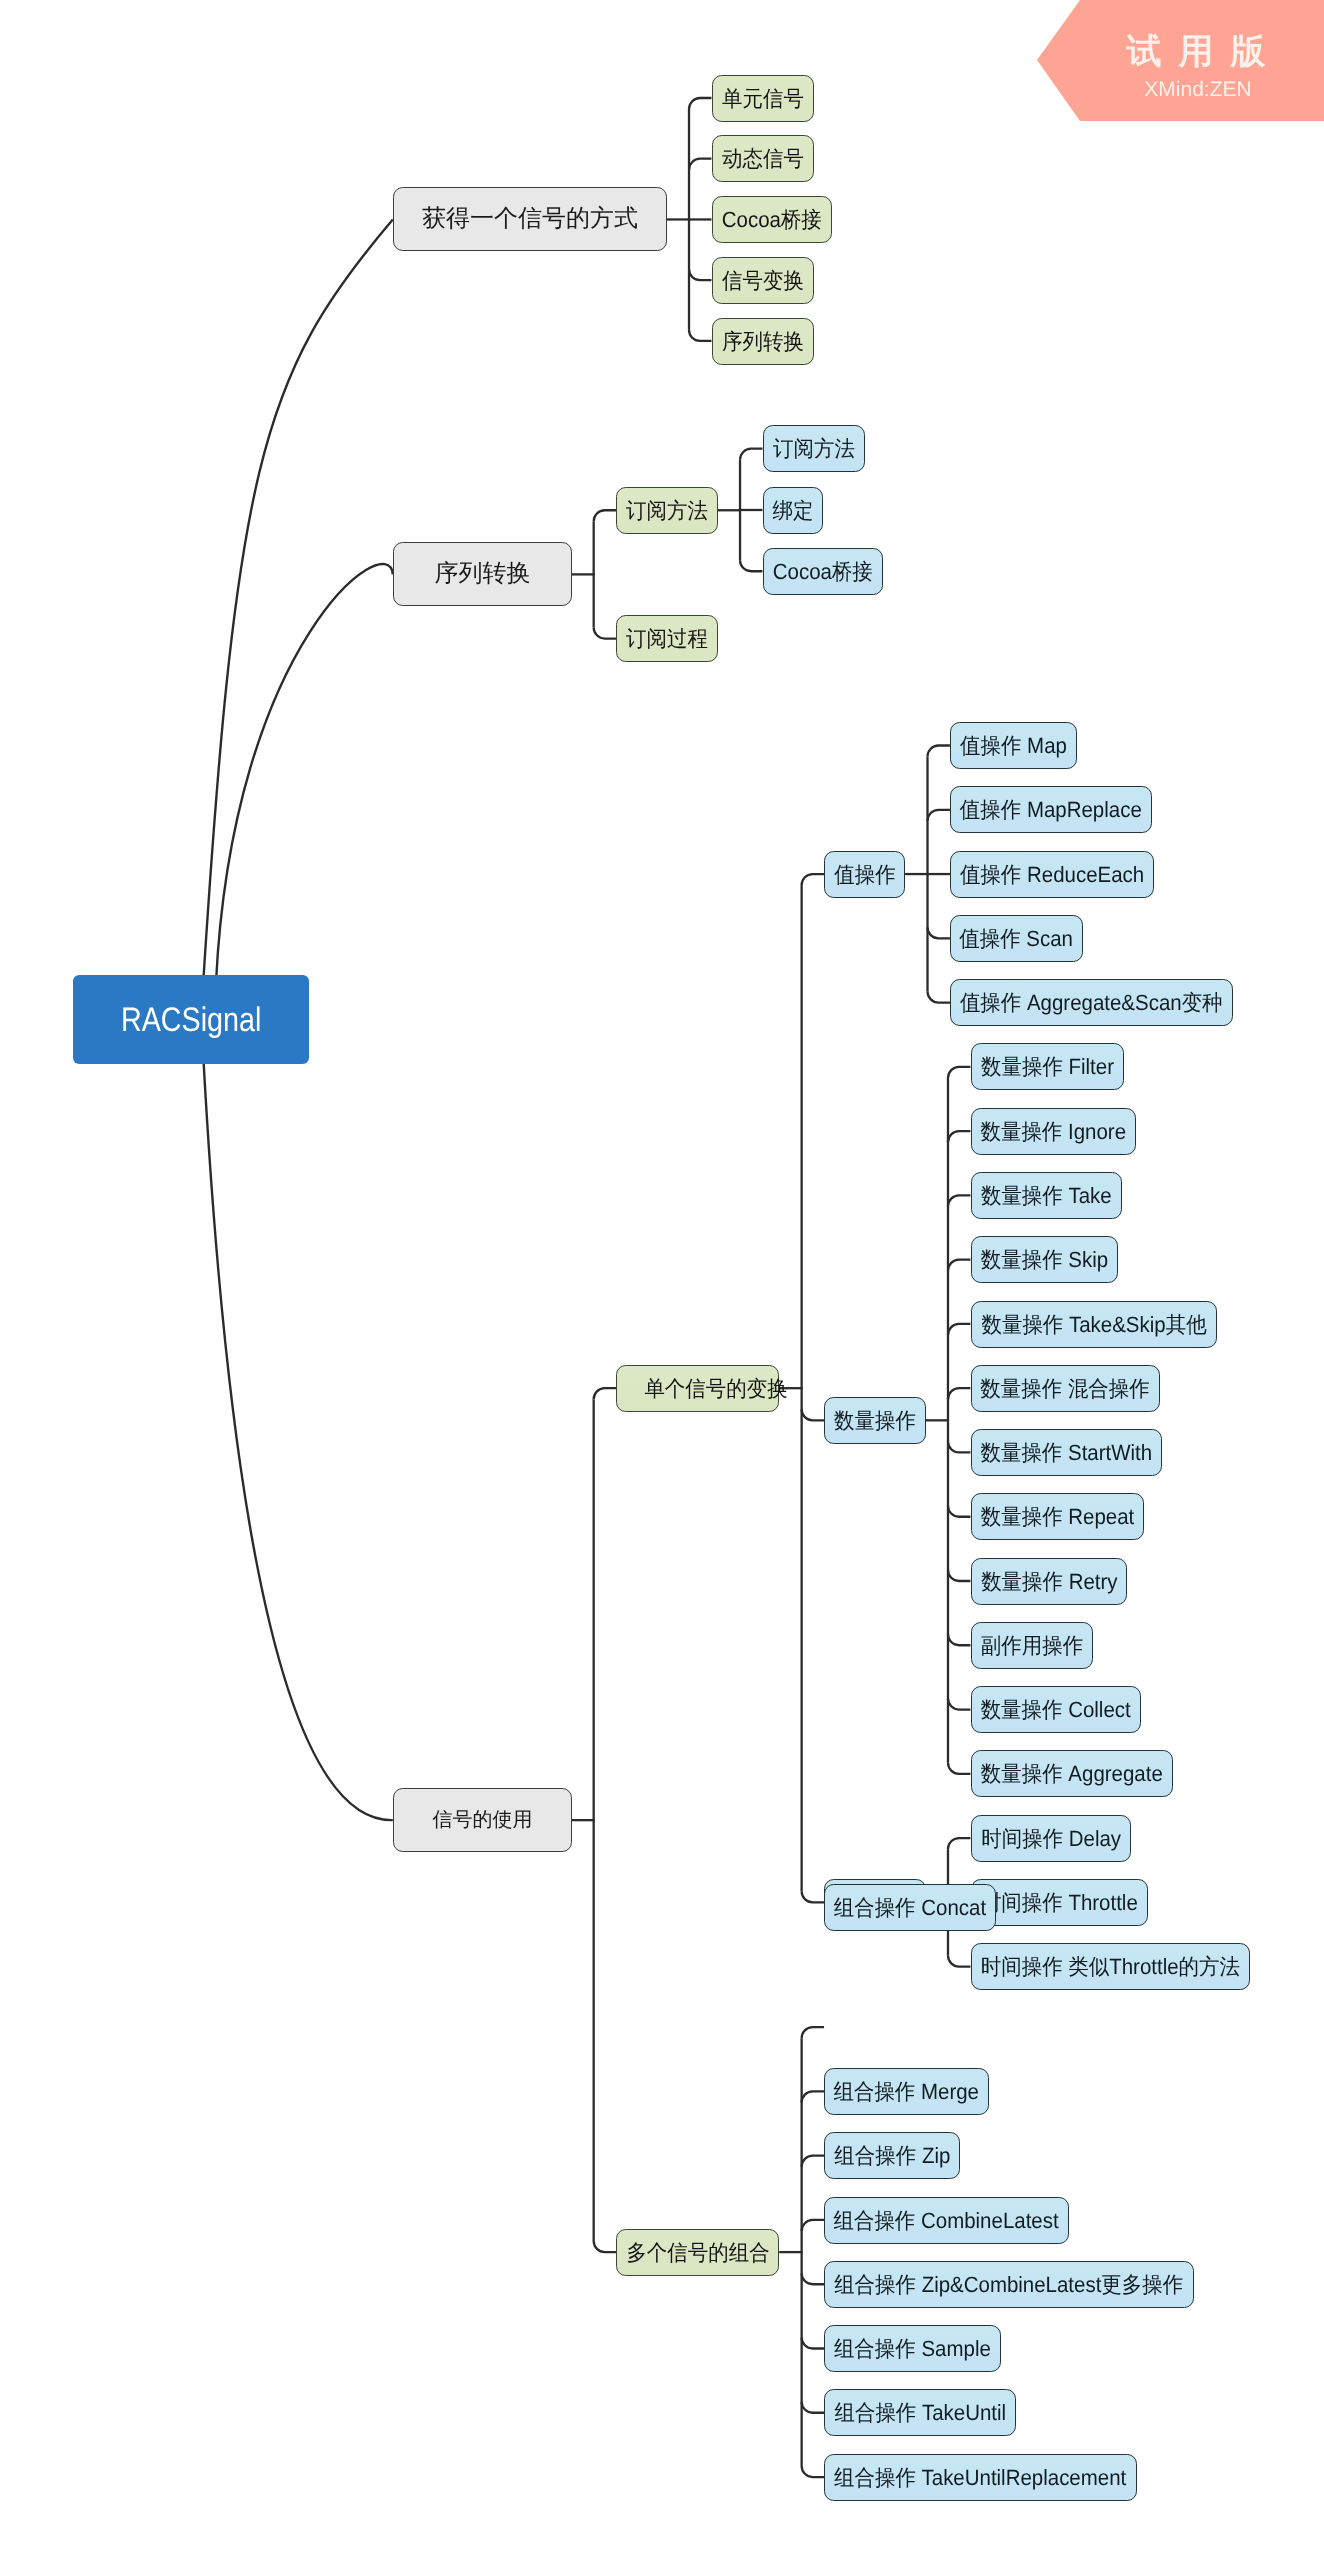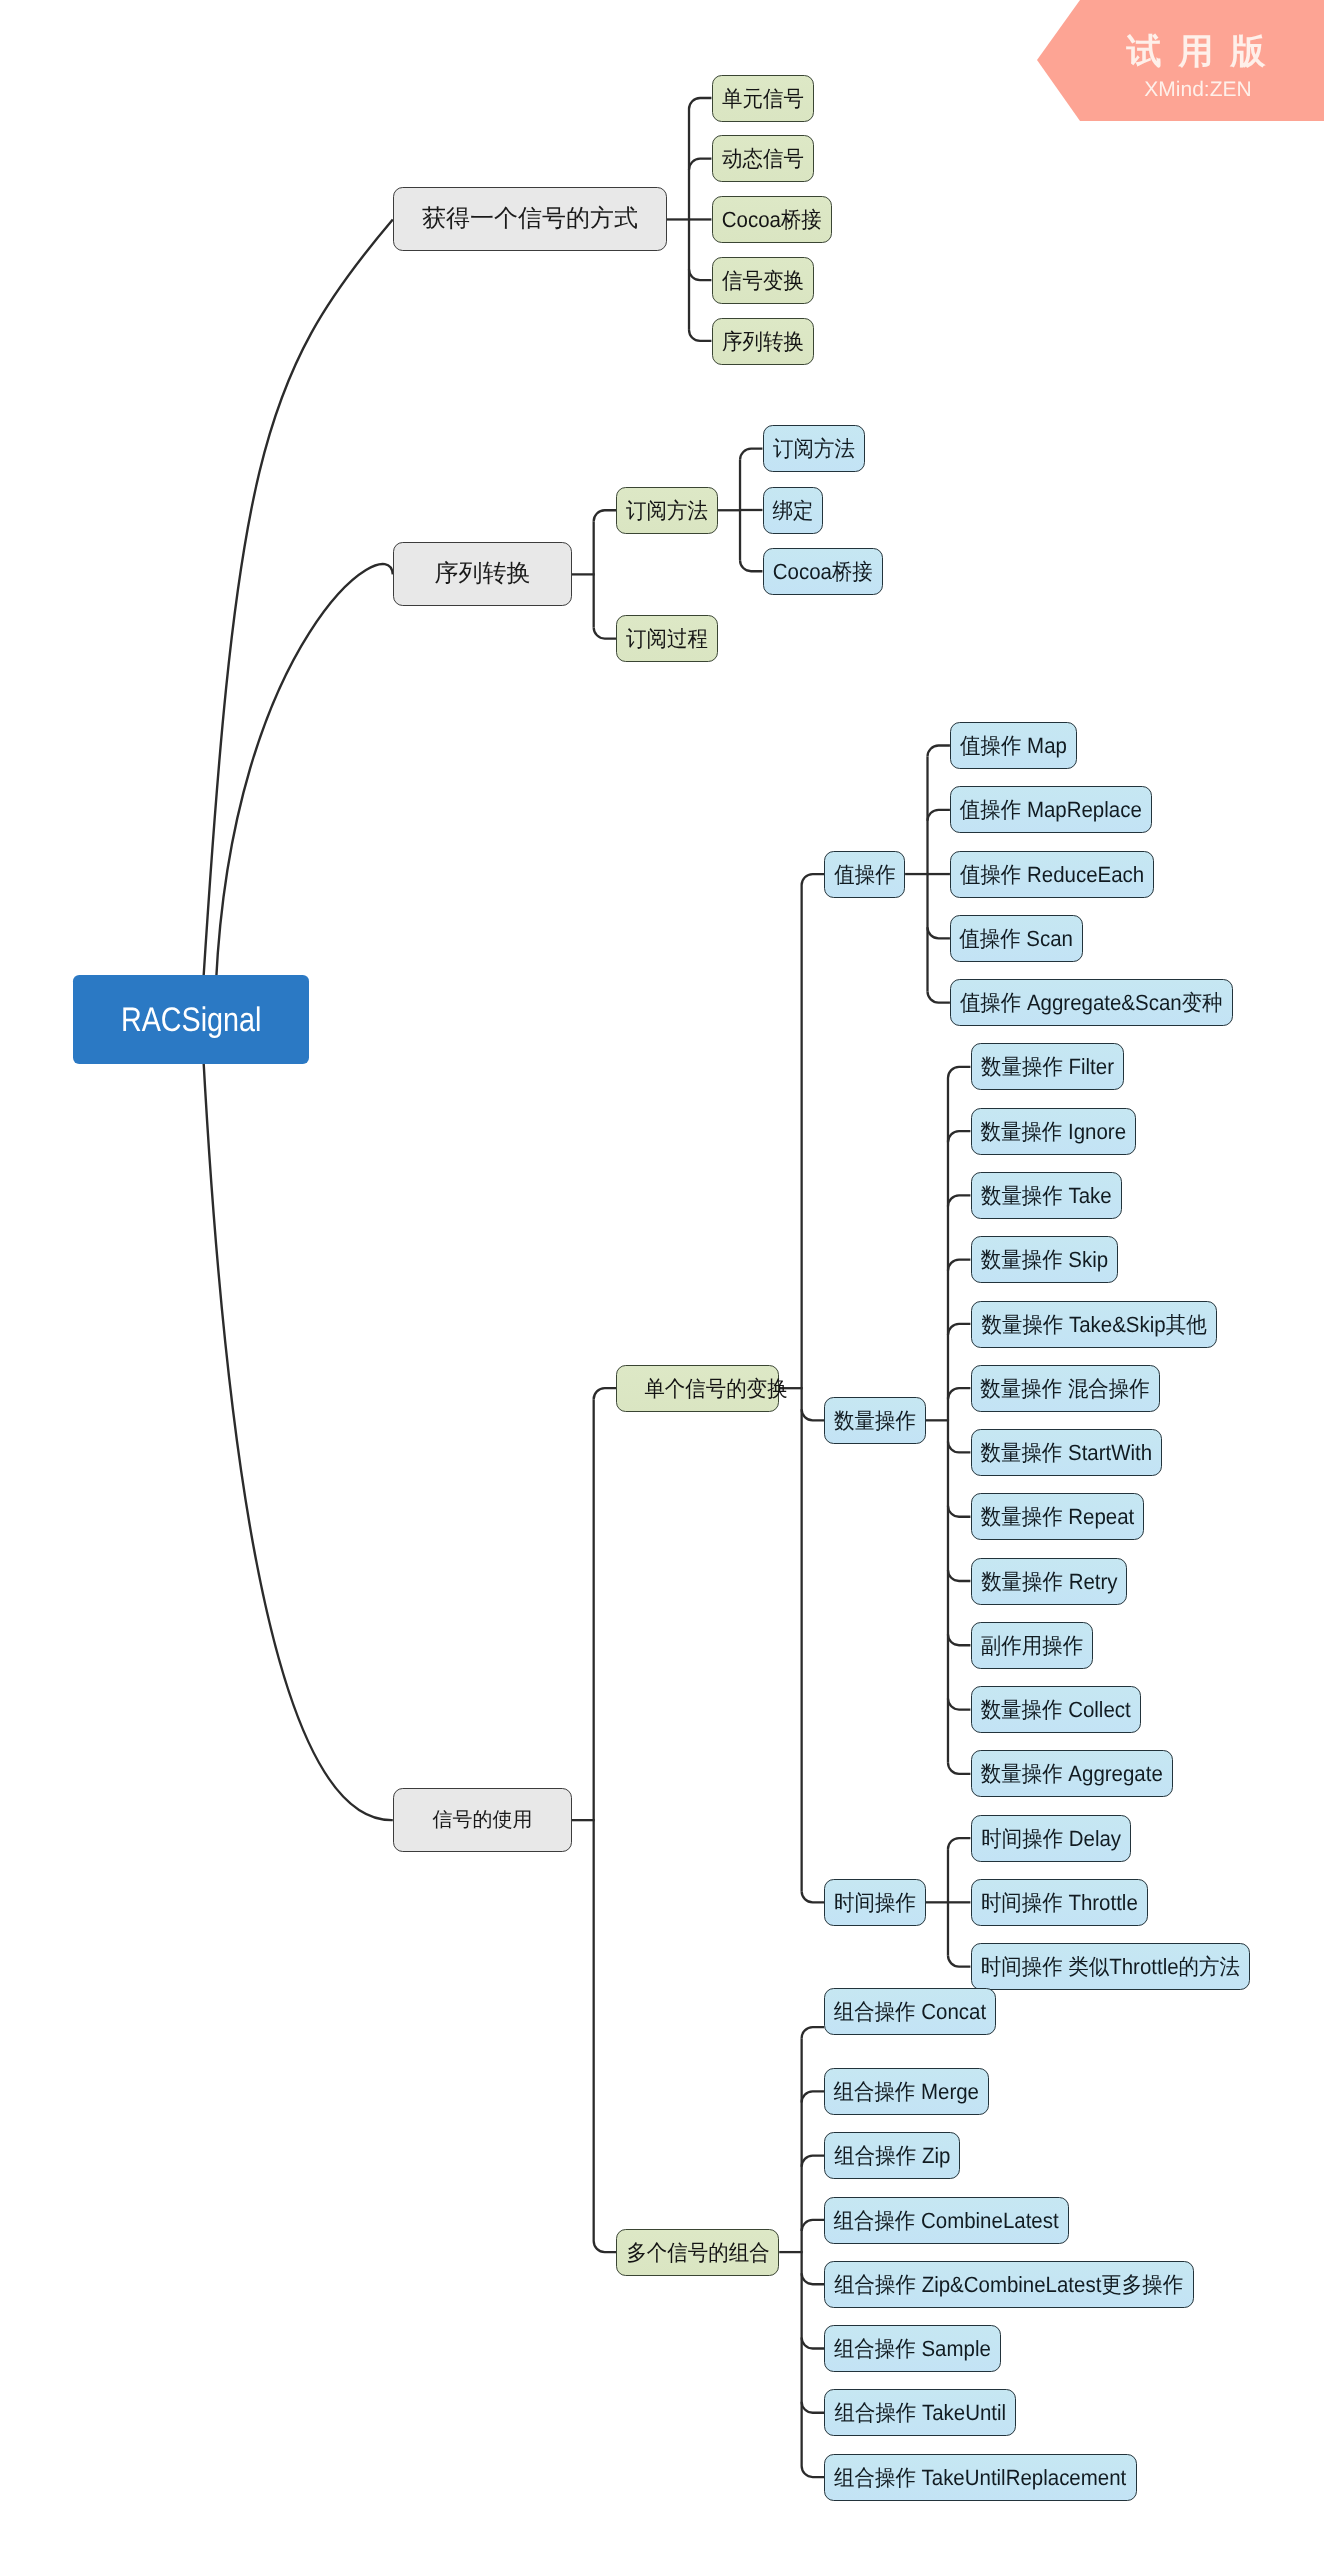--- a/index.html
+++ b/index.html
@@ -202,21 +202,21 @@
       </div>
       <div class="node node-l4" style="left: 971px; top: 1879px; width: 177px; height: 47px; background: linear-gradient(rgb(198, 231, 242), rgb(195, 227, 245)); color: rgb(17, 27, 33); font-size: 22px; border-color: rgb(34, 51, 59);">
         <span style="transform: scaleX(0.93);">时间操作<i class="lat" style="font-size:22px"> Throttle</i></span>
       </div>
       <div class="node node-l4" style="left: 971px; top: 1943px; width: 279px; height: 47px; background: linear-gradient(rgb(198, 231, 242), rgb(195, 227, 245)); color: rgb(17, 27, 33); font-size: 22px; border-color: rgb(34, 51, 59);">
         <span style="transform: scaleX(0.93);">时间操作<i class="lat" style="font-size:22px"> </i>类似<i class="lat" style="font-size:22px">Throttle</i>的方法</span>
       </div>
       <div class="node node-l2" style="left: 616px; top: 2229px; width: 163px; height: 47px; background: linear-gradient(rgb(221, 232, 198), rgb(218, 229, 194)); color: rgb(20, 20, 20); font-size: 22px; border-color: rgb(58, 69, 51);">
         <span style="transform: scaleX(0.93);">多个信号的组合</span>
       </div>
-      <div class="node node-l3" style="left: 824px; top: 1988px; width: 172px; height: 47px; background: linear-gradient(rgb(198, 231, 242), rgb(195, 227, 245)); color: rgb(17, 27, 33); font-size: 22px; border-color: rgb(34, 51, 59);">
+      <div class="node node-l3" style="left: 824px; top: 1884px; width: 172px; height: 47px; background: linear-gradient(rgb(198, 231, 242), rgb(195, 227, 245)); color: rgb(17, 27, 33); font-size: 22px; border-color: rgb(34, 51, 59);">
         <span style="transform: scaleX(0.93);">组合操作<i class="lat" style="font-size:22px"> Concat</i></span>
       </div>
       <div class="node node-l3" style="left: 824px; top: 2068px; width: 165px; height: 47px; background: linear-gradient(rgb(198, 231, 242), rgb(195, 227, 245)); color: rgb(17, 27, 33); font-size: 22px; border-color: rgb(34, 51, 59);">
         <span style="transform: scaleX(0.93);">组合操作<i class="lat" style="font-size:22px"> Merge</i></span>
       </div>
       <div class="node node-l3" style="left: 824px; top: 2132px; width: 136px; height: 47px; background: linear-gradient(rgb(198, 231, 242), rgb(195, 227, 245)); color: rgb(17, 27, 33); font-size: 22px; border-color: rgb(34, 51, 59);">
         <span style="transform: scaleX(0.93);">组合操作<i class="lat" style="font-size:22px"> Zip</i></span>
       </div>
       <div class="node node-l3" style="left: 824px; top: 2197px; width: 245px; height: 47px; background: linear-gradient(rgb(198, 231, 242), rgb(195, 227, 245)); color: rgb(17, 27, 33); font-size: 22px; border-color: rgb(34, 51, 59);">
         <span style="transform: scaleX(0.93);">组合操作<i class="lat" style="font-size:22px"> CombineLatest</i></span>

